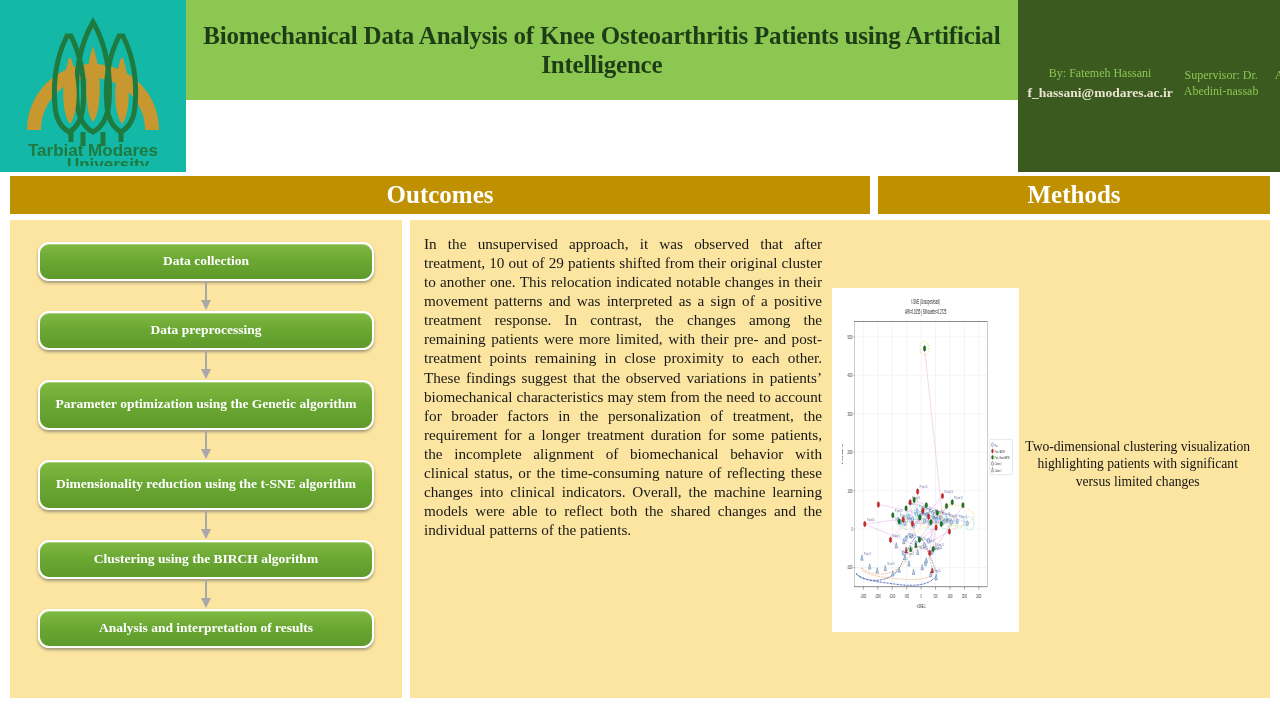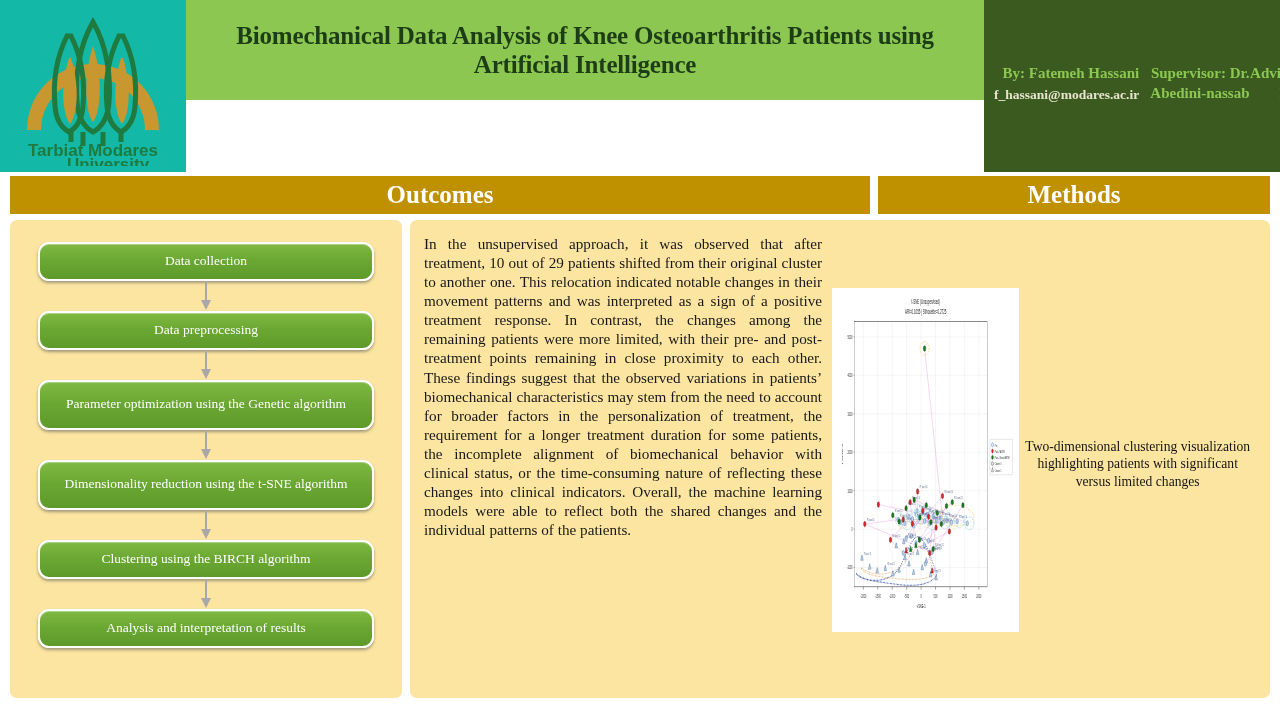--- a/index.html
+++ b/index.html
@@ -24,47 +24,47 @@
     text-align:center;font-family:"Liberation Serif",serif;letter-spacing:-0.2px;
   }
   .authors-bar{
     background:#3a5a20;flex:1;display:flex;align-items:center;
     padding:4px 10px 8px 10px;box-sizing:border-box;
   }
   .author-col{flex:1;text-align:center;line-height:1.32;}
   .author-col.c1{flex:0 0 31%;}
   .author-col.c2{flex:0 0 40%;}
   .author-col.c3{flex:0 0 29%;}
-  .a-name{font-size:15px;font-weight:bold;color:#8cc751;display:block;text-align:right;}
+  .a-name{font-size:12px;font-weight:normal;color:#8cc751;display:block;}
   .a-mail{font-size:13.5px;font-weight:bold;color:#e9e4cf;display:block;margin-top:2px;}
   .a-mail .sp{display:inline-block;width:18px;}
 
   
   .sections{display:flex;gap:8px;padding:0 10px;box-sizing:border-box;margin-top:4px;}
   .sec-head{
     background:#bf9000;color:#ffffff;text-align:center;font-weight:bold;
     font-size:25px;line-height:38px;height:38px;font-family:"Liberation Serif",serif;
   }
   .sec-head.methods{flex:0 0 392px;}
   .sec-head.outcomes{flex:1;}
 
   
   .columns{display:flex;gap:8px;padding:6px 10px 8px 10px;box-sizing:border-box;height:492px;}
-  .panel{background:#fbe5a0;box-sizing:border-box;border-radius:7px;}
+  .panel{background:#fbe5a0;box-sizing:border-box;}
   .panel.left{flex:0 0 392px;padding:22px 16px 10px 16px;}
   .panel.right{flex:1;display:flex;padding:12px 14px 10px 14px;gap:10px;}
 
   
   .flow{display:flex;flex-direction:column;align-items:center;}
   .node{
     width:336px;border-radius:11px;
     background:linear-gradient(to bottom,#7fb942 0%,#6aa732 48%,#5d9a2a 100%);
     border:2px solid #ffffff;
     box-shadow:0 2px 3px rgba(90,90,90,.55), inset 0 1px 0 rgba(255,255,255,.35);
-    color:#ffffff;font-weight:normal;font-size:13.5px;line-height:1.25;
+    color:#ffffff;font-weight:bold;font-size:13.5px;line-height:1.25;
     text-align:center;padding:9px 10px;box-sizing:border-box;
     display:flex;align-items:center;justify-content:center;min-height:38px;
   }
   .node.two-line{min-height:50px;}
   .arrow{width:14px;height:30px;display:block;}
 
   
   .outcome-text{
     flex:0 0 398px;font-size:15.2px;line-height:1.255;color:#181818;
     text-align:justify;text-justify:inter-word;hyphens:none;

